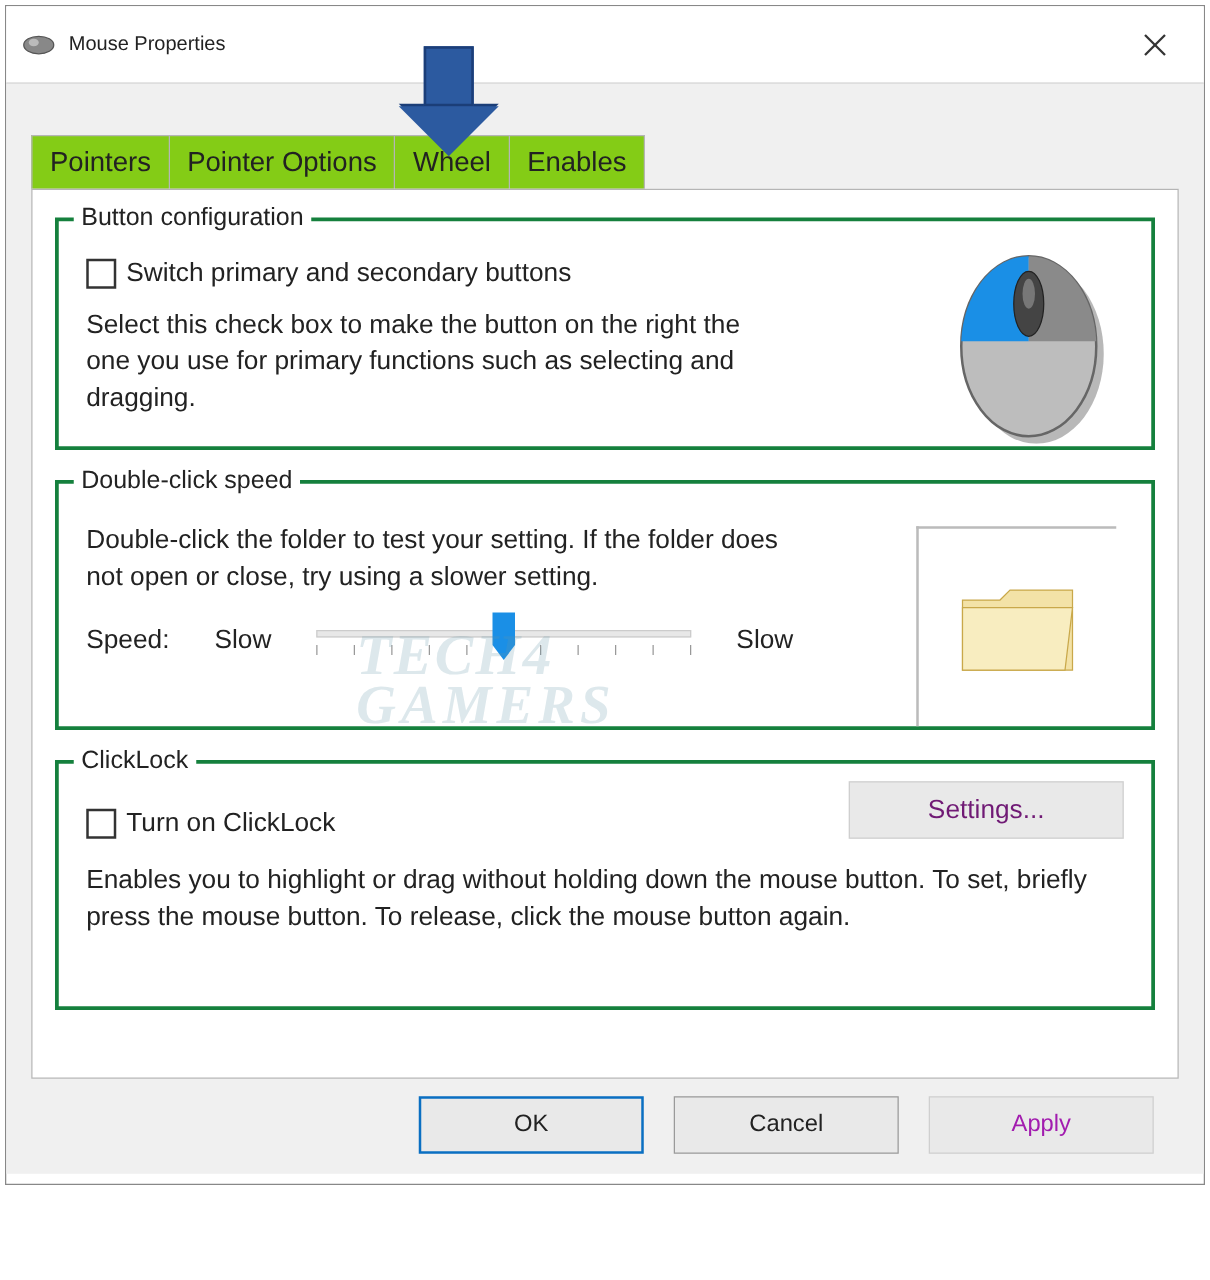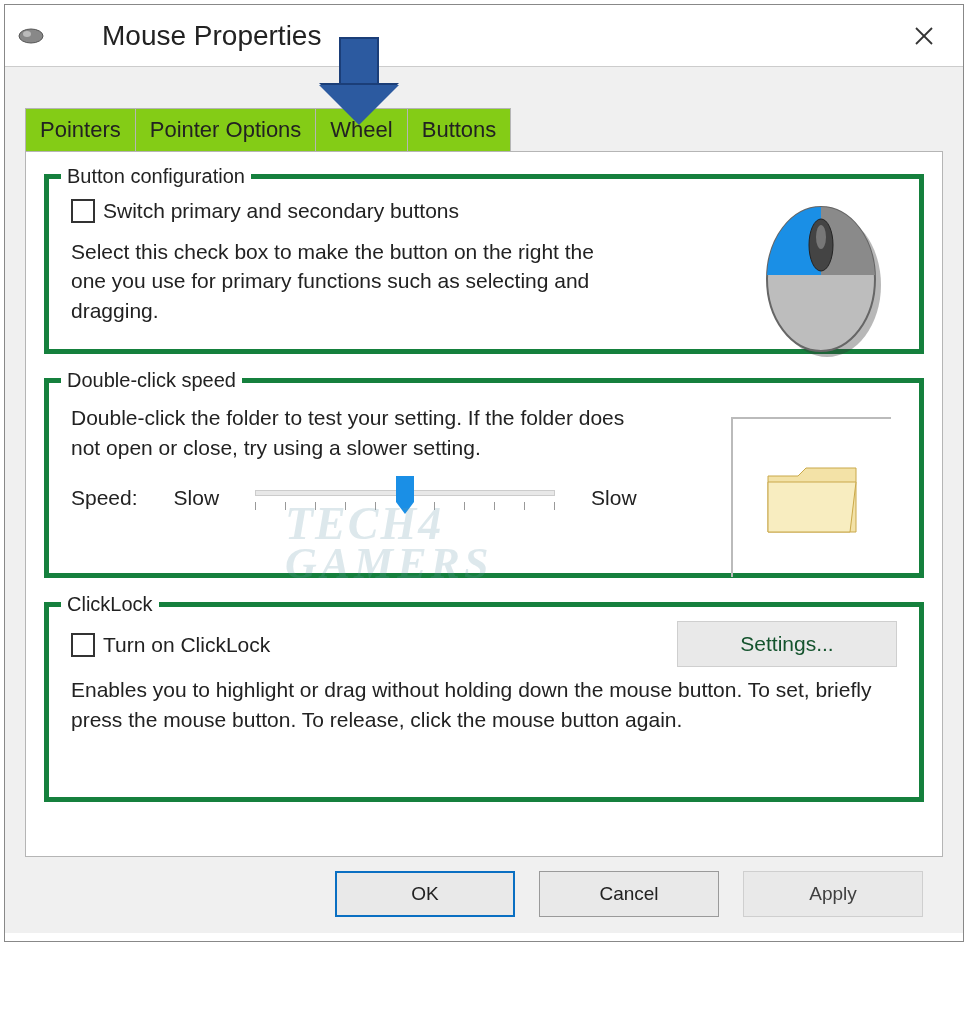--- a/index.html
+++ b/index.html
@@ -24,23 +24,22 @@
     align-items: center;
     padding: 0 12px;
     border-bottom: 1px solid #ccc;
     background: #fff;
   }
   .titlebar .mouse-mini {
     width: 28px; height: 18px; margin-right: 10px;
     display:inline-block;
   }
   .titlebar .title {
-    font-size: 28px;
+    font-size: 16px;
     flex: 1;
-    margin-left: 47px;
   }
   .close-btn {
     width: 54px; height: 42px;
     display: flex; align-items: center; justify-content: center;
     font-size: 26px; font-weight: 200;
     cursor: default;
   }
   .content-area {
     background: #f0f0f0;
     padding: 40px 20px 14px 20px;
@@ -67,22 +66,22 @@
     z-index: 2;
   }
   .panel {
     background: #fff;
     border: 1px solid #b5b5b5;
     padding: 22px 18px 30px 18px;
     position: relative;
     z-index: 1;
   }
   .group {
-    border: 5px solid #15803d;
-    padding: 20px 22px 24px 22px;
+    border: 3px solid #15803d;
+    padding: 30px 22px 24px 22px;
     margin-bottom: 24px;
     position: relative;
   }
   .group-title {
     position: absolute;
     top: -14px;
     left: 12px;
     background: #fff;
     padding: 0 6px;
     font-size: 20px;
@@ -162,41 +161,41 @@
   }
   .folder {
     width: 100px; height: 80px;
   }
   .settings-btn {
     position: absolute;
     right: 22px; top: 14px;
     width: 220px; height: 46px;
     background: #e9e9e9;
     border: 1px solid #cfcfcf;
-    color: #14532d;
+    color: #701a75;
     font-size: 21px;
     display:flex; align-items:center; justify-content:center;
   }
   .button-row {
     display: flex;
     justify-content: flex-end;
     gap: 24px;
     padding: 14px 20px 2px 0;
     background: #f0f0f0;
   }
   .btn {
     width: 180px; height: 46px;
     background: #e9e9e9;
     border: 1px solid #9a9a9a;
     display:flex; align-items:center; justify-content:center;
     font-size: 19px;
     cursor: default;
   }
   .btn.primary { border: 2px solid #0a6fc2; }
-  .btn.disabled { color:#404040; border-color:#cfcfcf; }
+  .btn.disabled { color:#a21caf; border-color:#cfcfcf; }
   .arrow-indicator {
     position: absolute;
     left: 314px;
     top: -30px;
     z-index: 5;
   }
   .arrow-indicator .shaft {
     width: 40px; height: 48px; background:#2c5aa0; border:2px solid #1b3e78;
     margin:0 auto;
   }
@@ -258,21 +257,21 @@
 
     <div class="watermark">
       <span>TECH4</span>
       <span class="watermark-sub">GAMERS</span>
     </div>
 
     <div class="tabs">
       <div class="tab">Pointers</div>
       <div class="tab">Pointer Options</div>
       <div class="tab">Wheel</div>
-      <div class="tab">Buttons</div>
+      <div class="tab">Enables</div>
     </div>
 
     <div class="panel">
 
       <div class="group">
         <div class="group-title">Button configuration</div>
 
         <div class="check">
           <span class="checkbox"></span>
           <span style="font-size:21px">Switch primary and secondary buttons</span>

